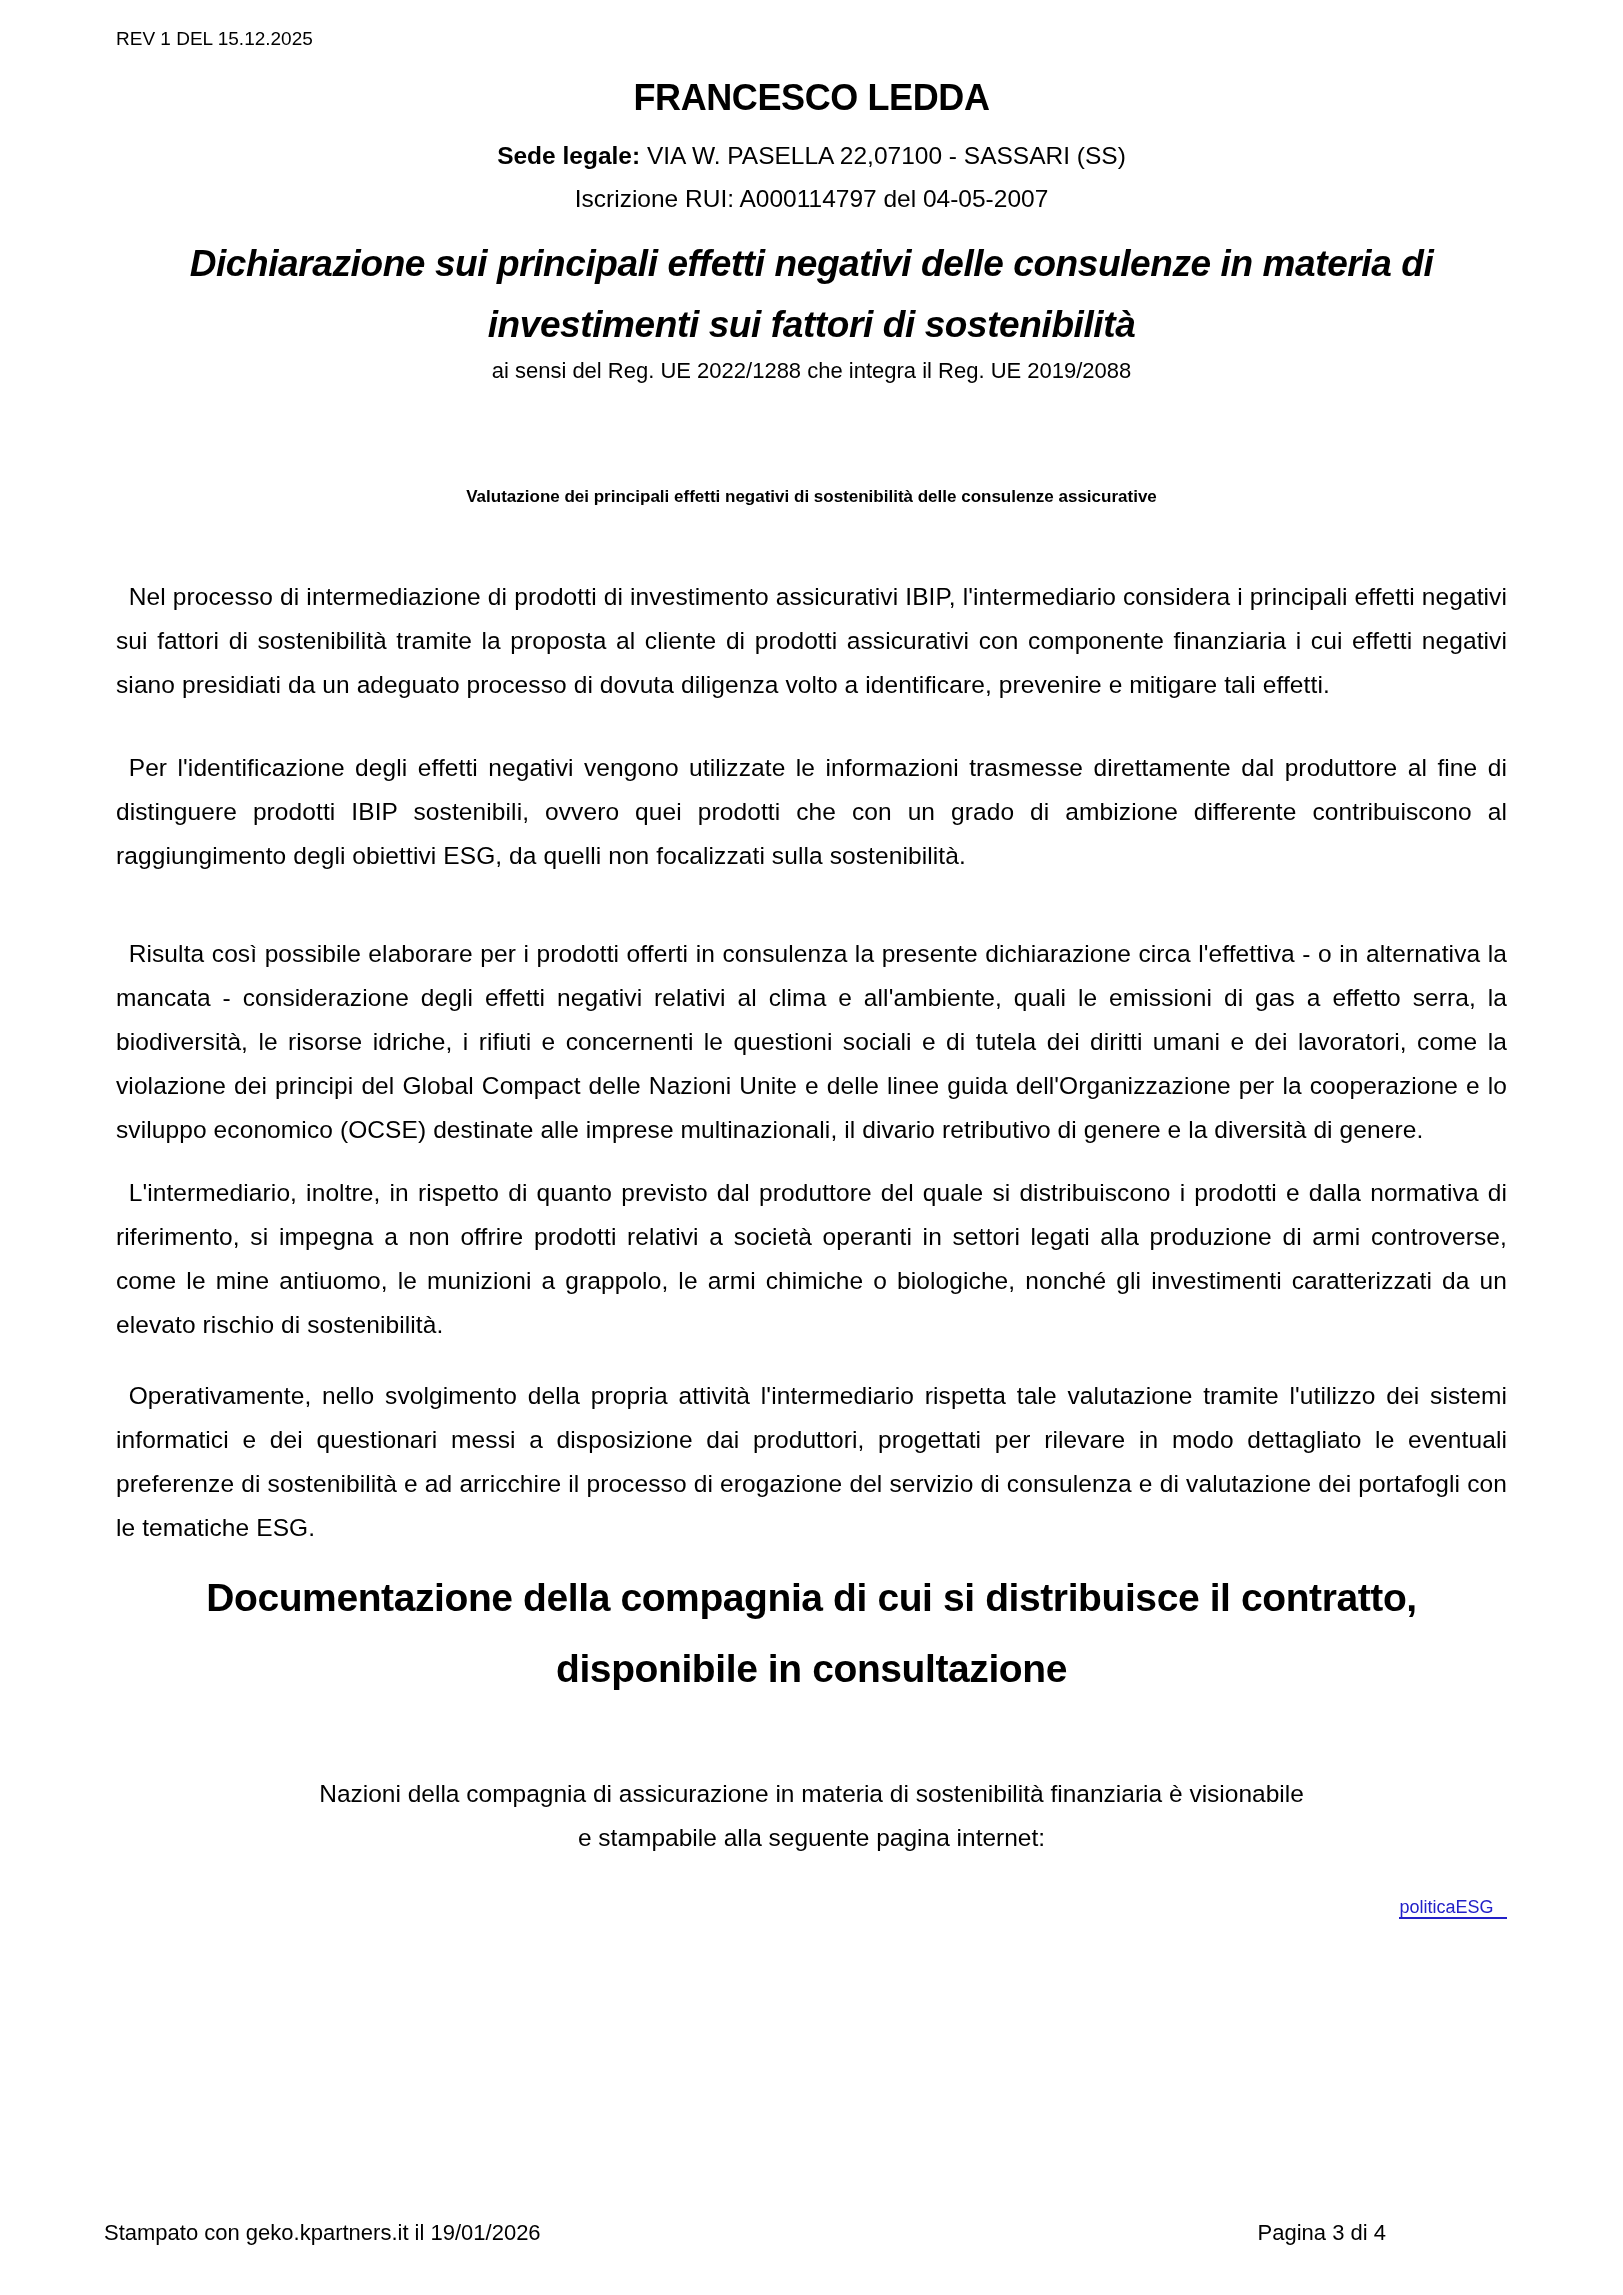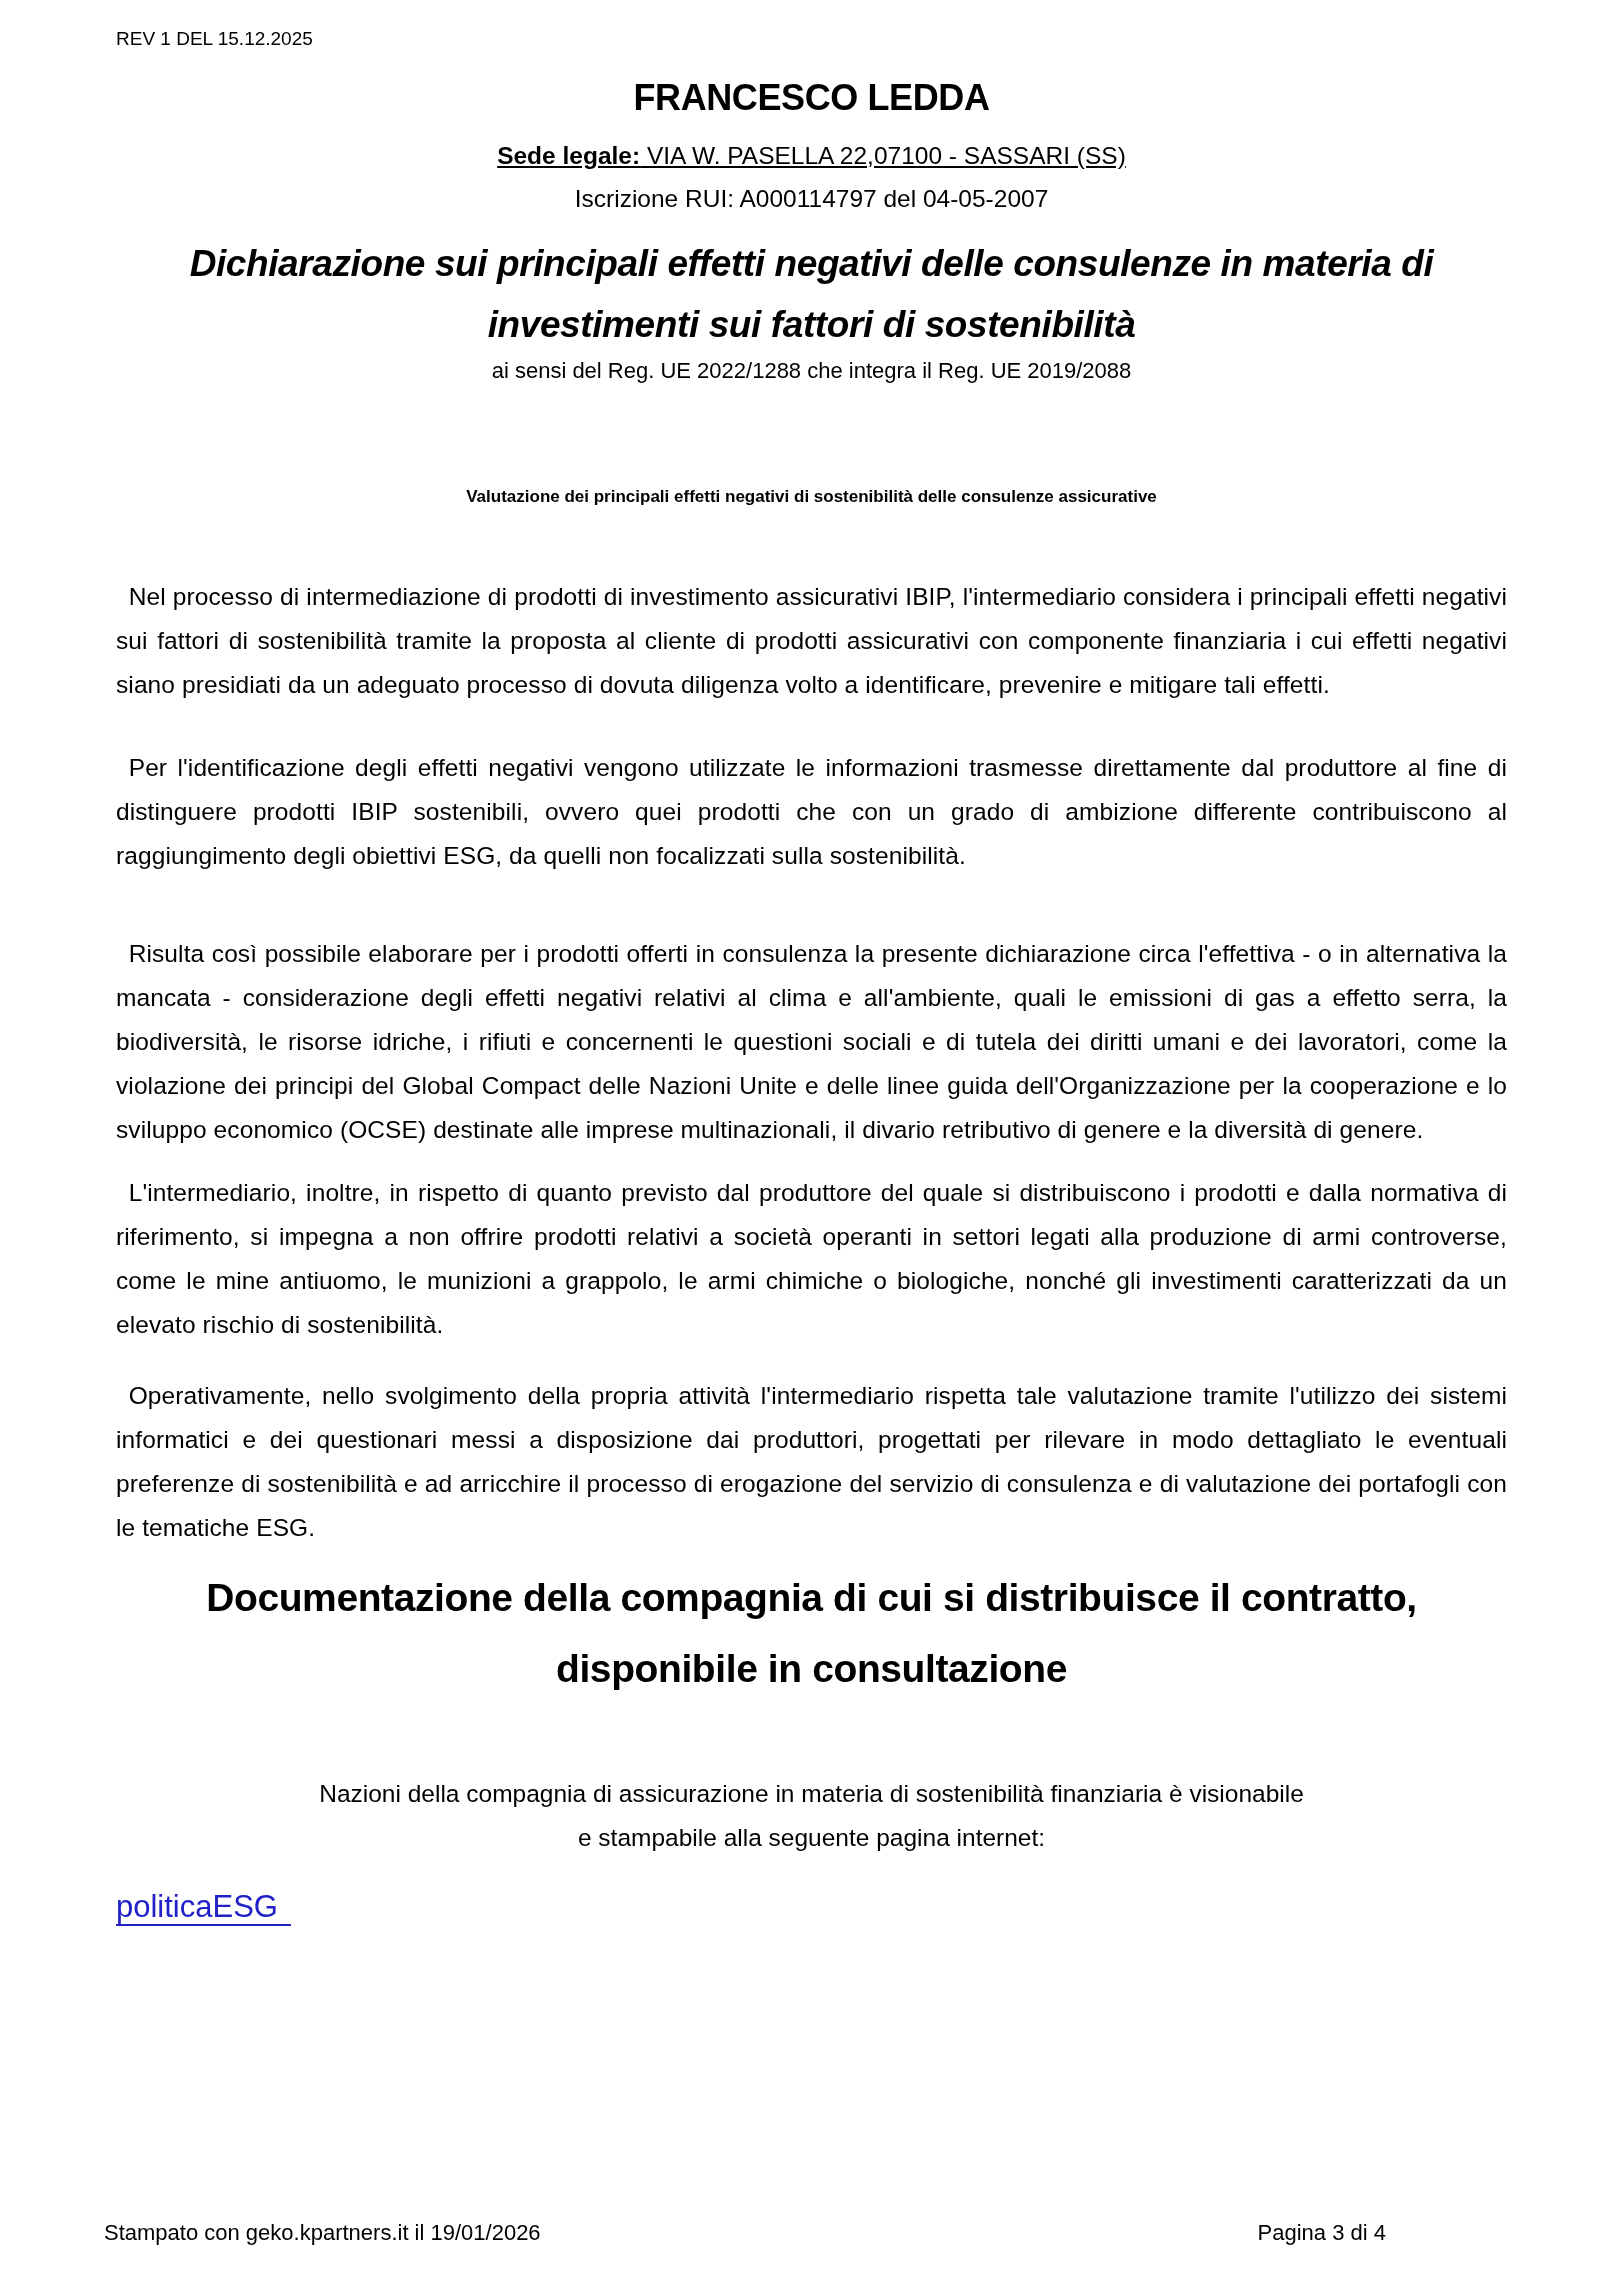--- a/index.html
+++ b/index.html
@@ -30,21 +30,20 @@
     font-size: 36px;
     line-height: 42px;
     font-weight: 700;
     letter-spacing: -0.4px;
   }
   .sede-line {
     margin: 22px 0 0 0;
     text-align: center;
     font-size: 24.5px;
     line-height: 29px;
-    text-decoration: underline;
   }
   .sede-label { font-weight: 700; }
   .rui-line {
     margin: 13.5px 0 0 0;
     text-align: center;
     font-size: 24.5px;
     line-height: 29px;
   }
   .doc-title {
     margin: 20px 34px 0 34px;
@@ -90,22 +89,22 @@
     letter-spacing: -0.4px;
   }
   .policy-text {
     margin: 68px 203px 0 203px;
     text-align: center;
     font-size: 24.5px;
     line-height: 44px;
   }
   .link-row {
     margin: 30px 0 0 0;
-    text-align: left;
-    font-size: 31px;
+    text-align: right;
+    font-size: 18px;
     line-height: 34px;
   }
   .policy-link {
     color: #2221C8;
     text-decoration: none;
     border-bottom: 2.5px solid #2221C8;
     padding-right: 13.5px;
     cursor: pointer;
   }
   .footer {

